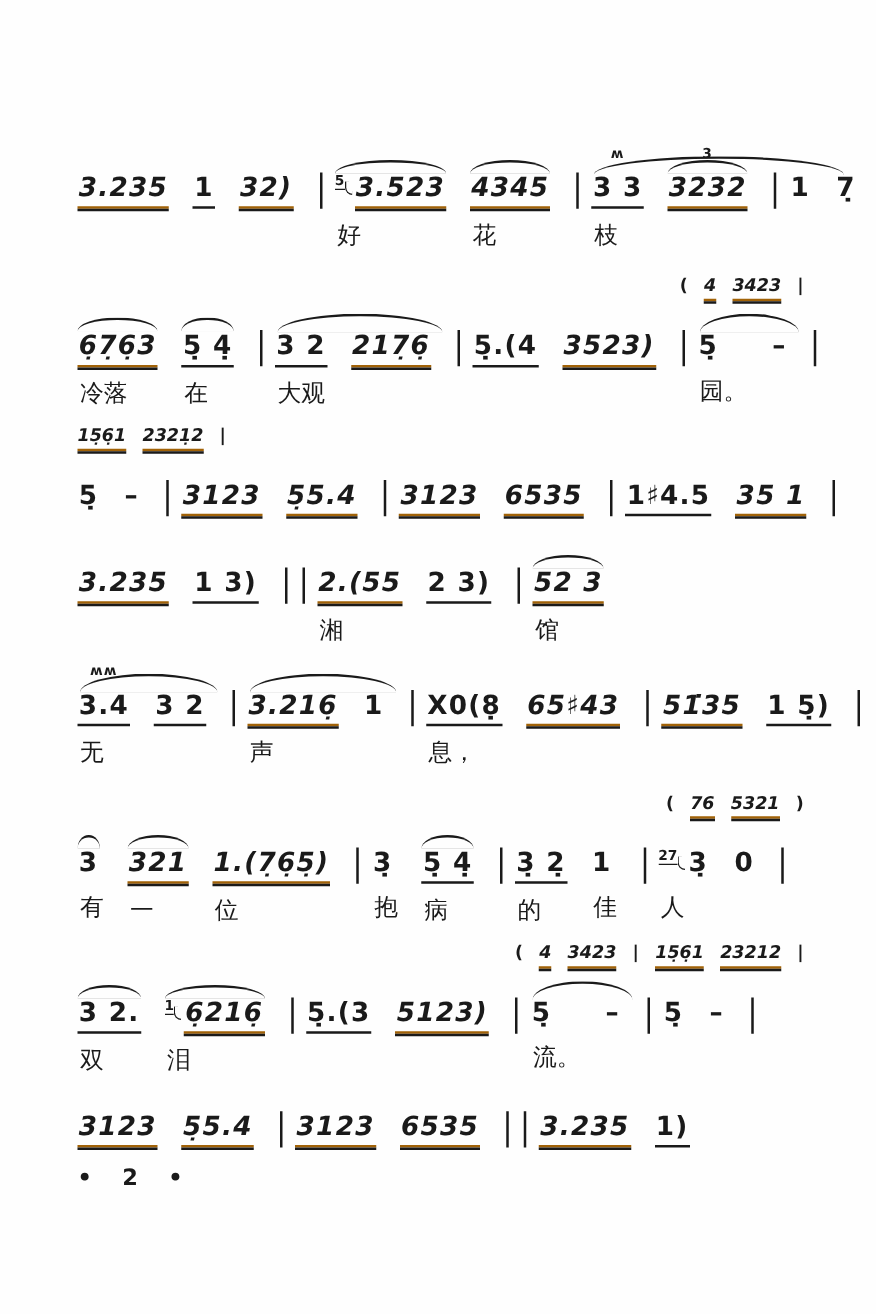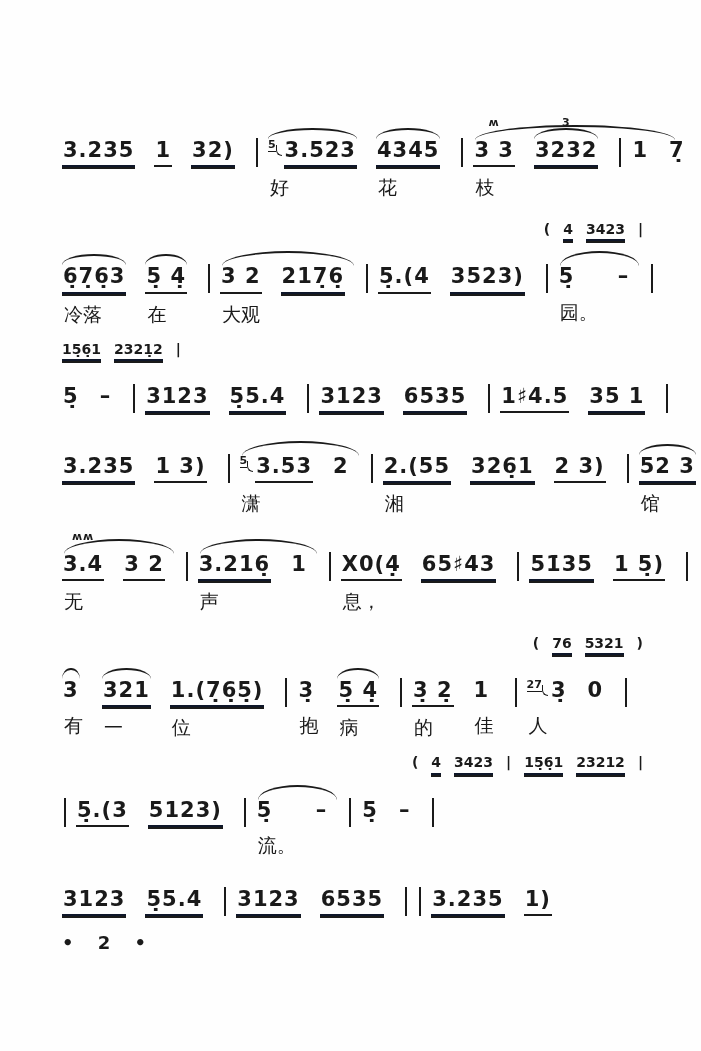--- a/index.html
+++ b/index.html
@@ -29,21 +29,21 @@
   }
   .marcwide::before{right:-58px;}
   .group{margin-right:19px;position:relative;}
   .gmain{position:relative;display:inline-block;font-size:21px;font-weight:bold;line-height:1.2;letter-spacing:1px;white-space:nowrap;}
   .gmain.arc::before{
     content:"";position:absolute;top:-10px;left:0;right:0;height:9px;
     border-top:2px solid #1a1a1a;border-radius:50% / 100% 100% 0 0;
   }
   .num{display:inline-block;padding:0 1px 2px 1px;white-space:pre;position:relative;}
   .u1{border-bottom:2px solid #1a1a1a;}
-  .u2{border-bottom:2px solid #0f172a;position:relative;}
+  .u2{border-bottom:2px solid #a16207;position:relative;font-style:italic;}
   .u2::after{content:"";position:absolute;left:0;right:0;bottom:-4px;height:2px;background:#1a1a1a;}
   .annline .u1,.annline .u2{border-bottom-width:2px;}
   .orn{position:absolute;top:-21px;left:50%;transform:translateX(-50%);font-size:11px;font-weight:bold;line-height:1;background:transparent;}
   .grace{font-size:11px;font-weight:bold;position:relative;top:-9px;border-bottom:1.5px solid #1a1a1a;letter-spacing:0;}
   .ghook{display:inline-block;width:5px;height:10px;border-left:1.5px solid #1a1a1a;border-bottom:1.5px solid #1a1a1a;border-bottom-left-radius:8px;position:relative;top:-1px;margin-right:2px;}
   .barline{width:2px;height:29px;background:#1a1a1a;margin:0 10px 0 2px;flex:none;}
   .lyric{font-size:19px;margin-top:8px;min-height:25px;white-space:nowrap;text-align:left;padding-left:2px;font-weight:500;}
   .footer{position:absolute;left:62px;bottom:98px;font-size:18px;font-weight:bold;letter-spacing:9px;}
 </style>
 </head>
@@ -134,28 +134,23 @@
           <div class="barline"></div>
         </div>
       </div>
       <div class="system">
         <div class="mainline">
           <div class="measure">
             <div class="group"><div class="gmain"><span class="num u2">3.235</span></div></div>
             <div class="group"><div class="gmain"><span class="num u1">1 3)</span></div></div>
           </div>
           <div class="barline"></div>
-          <div class="measure marc">
-            <div class="group"><div class="gmain"><span class="grace">5</span><span class="ghook"></span><span class="num u1">3.53</span></div><div class="lyric">潇</div></div>
-            <div class="group"><div class="gmain"><span class="num">2</span></div></div>
-          </div>
           <div class="barline"></div>
           <div class="measure">
             <div class="group"><div class="gmain"><span class="num u2">2.(55</span></div><div class="lyric">湘</div></div>
-            <div class="group"><div class="gmain"><span class="num u2">326̣1</span></div></div>
             <div class="group"><div class="gmain"><span class="num u1">2 3)</span></div></div>
           </div>
           <div class="barline"></div>
           <div class="measure">
             <div class="group"><div class="gmain arc"><span class="num u2">52 3</span></div><div class="lyric">馆</div></div>
           </div>
         </div>
       </div>
       <div class="system">
         <div class="mainline">
@@ -163,21 +158,21 @@
             <div class="group"><div class="gmain"><span class="orn">ʍʍ</span><span class="num u1">3.4</span></div><div class="lyric">无</div></div>
             <div class="group"><div class="gmain"><span class="num u1">3 2</span></div></div>
           </div>
           <div class="barline"></div>
           <div class="measure marc">
             <div class="group"><div class="gmain"><span class="num u2">3.216̣</span></div><div class="lyric">声</div></div>
             <div class="group"><div class="gmain"><span class="num">1</span></div></div>
           </div>
           <div class="barline"></div>
           <div class="measure">
-            <div class="group"><div class="gmain"><span class="num u1">X0(4̣</span></div><div class="lyric">息，</div></div>
+            <div class="group"><div class="gmain"><span class="num u1">X0(8̣</span></div><div class="lyric">息，</div></div>
             <div class="group"><div class="gmain"><span class="num u2">65♯43</span></div></div>
           </div>
           <div class="barline"></div>
           <div class="measure">
             <div class="group"><div class="gmain"><span class="num u2">51̇35</span></div></div>
             <div class="group"><div class="gmain"><span class="num u1">1 5̣)</span></div></div>
           </div>
           <div class="barline"></div>
         </div>
       </div>
@@ -216,20 +211,24 @@
         <div class="annline ann-right">
           <span class="agroup">(</span>
           <span class="agroup u2">4</span>
           <span class="agroup u2">3423</span>
           <span class="agroup">|</span>
           <span class="agroup u2">15̣6̣1</span>
           <span class="agroup u2">23212</span>
           <span class="agroup">|</span>
         </div>
         <div class="mainline">
+          <div class="measure">
+            <div class="group"><div class="gmain arc"><span class="num u1">3 2.</span></div><div class="lyric">双</div></div>
+            <div class="group"><div class="gmain arc"><span class="grace">1</span><span class="ghook"></span><span class="num u2">6̣216̣</span></div><div class="lyric">泪</div></div>
+          </div>
           <div class="barline"></div>
           <div class="measure">
             <div class="group"><div class="gmain"><span class="num u1">5̣.(3</span></div></div>
             <div class="group"><div class="gmain"><span class="num u2">5123)</span></div></div>
           </div>
           <div class="barline"></div>
           <div class="measure marc">
             <div class="group"><div class="gmain"><span class="num">5̣</span></div><div class="lyric">流。</div></div>
             <div class="group"><div class="gmain"><span class="num">–</span></div></div>
           </div>

